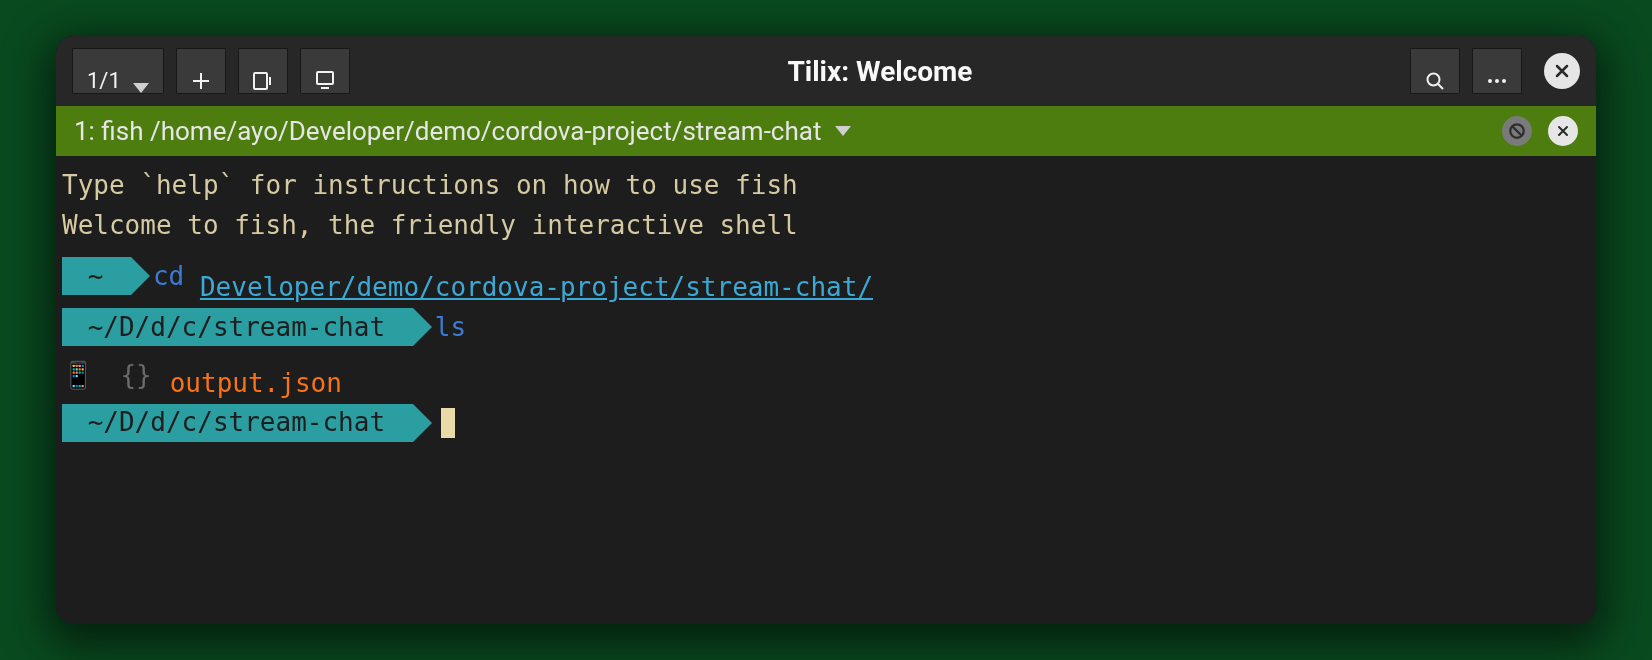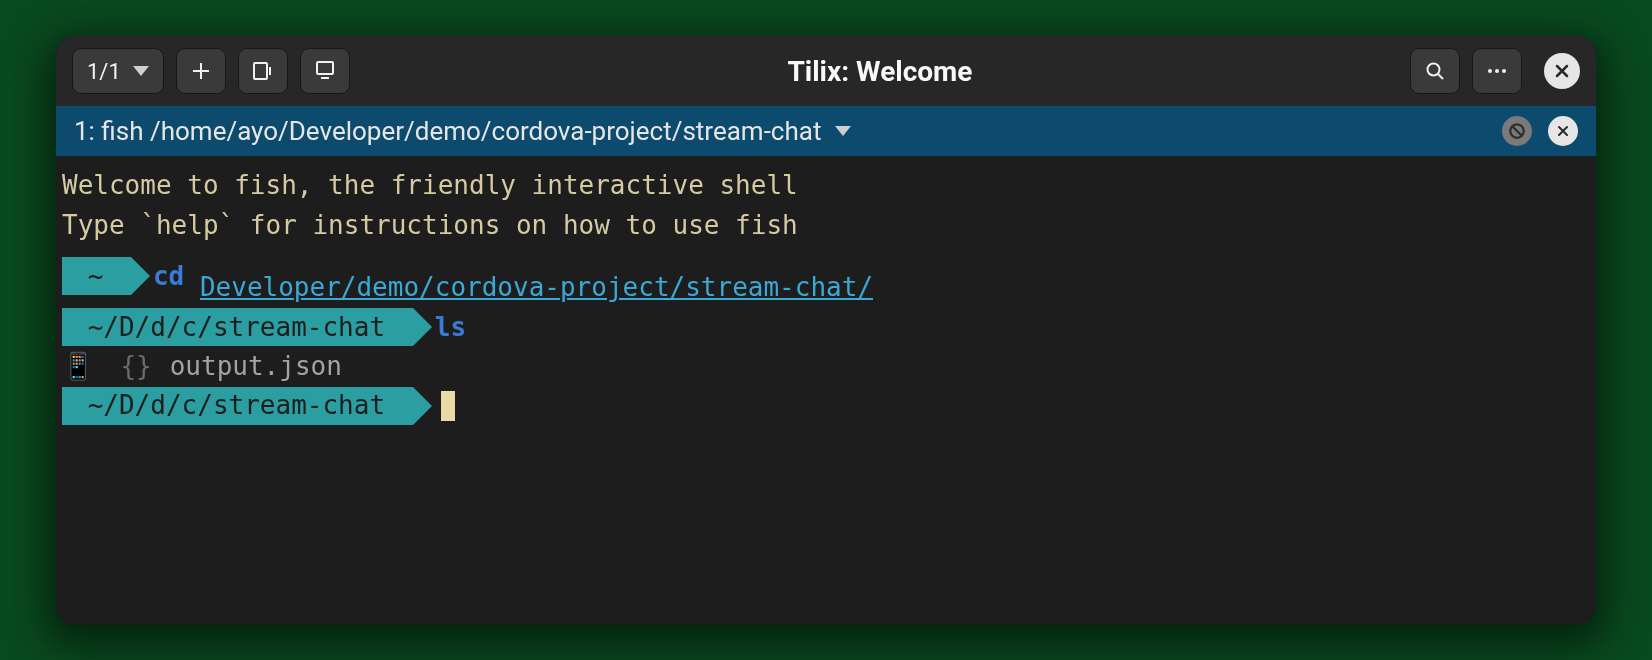--- a/index.html
+++ b/index.html
@@ -37,23 +37,23 @@
     align-items: center;
     padding: 0 16px;
     gap: 12px;
     border-top-left-radius: 18px;
     border-top-right-radius: 18px;
   }
   .btn {
     height: 46px;
     background: #3a3a3a;
     border: 1px solid #181818;
-    border-radius: 9px;
-    display: flex;
-    align-items: center;
+    border-radius: 1px;
+    display: flex;
+    align-items: flex-end;
     justify-content: center;
     color: #f1f1f1;
     font-size: 22px;
     padding: 0 14px;
     gap: 8px;
   }
   .btn-narrow { width: 50px; padding: 0; }
   .title {
     flex: 1;
     text-align: center;
@@ -64,21 +64,21 @@
   .circle-btn {
     width: 36px; height: 36px;
     background: #e6e6e6;
     border-radius: 50%;
     display: flex; align-items: center; justify-content: center;
   }
   .circle-btn svg { width: 20px; height: 20px; }
   
   .session-bar {
     height: 50px;
-    background: #0c4a6e;
+    background: #4d7c0f;
     display: flex;
     align-items: center;
     padding: 0 18px;
     gap: 10px;
     color: #e6e6e6;
     font-size: 26px;
   }
   .chevron-down {
     width: 0; height: 0;
     border-left: 8px solid transparent;
@@ -129,25 +129,25 @@
   .prompt::after {
     content: "";
     position: absolute;
     right: -19px;
     top: 0;
     width: 0; height: 0;
     border-top: 19px solid transparent;
     border-bottom: 19px solid transparent;
     border-left: 19px solid #2a9ea0;
   }
-  .cmd-blue { color: #3a7bd5; font-weight: 700; }
+  .cmd-blue { color: #3a7bd5; font-weight: 400; }
   .arg-u { color: #3aa9d5; text-decoration: underline; margin-top: 23px; }
   .ls-icon { color: #a5d23a; margin-right: 8px; }
   .ls-file { color: #d9e04a; }
-  .ls-json { color: #a3a3a3; }
+  .ls-json { color: #f97316; margin-top: 17px; }
   .ls-sep { color: #6b6b6b; margin: 0 18px; }
   .cursor {
     display: inline-block;
     width: 14px;
     height: 30px;
     background: #e8dba8;
     margin-left: 6px;
     vertical-align: middle;
   }
   svg.icon { width: 24px; height: 24px; fill: none; stroke: #f1f1f1; stroke-width: 2; }
@@ -215,22 +215,22 @@
         </div>
         <div class="mini-circle mini-white">
           <svg viewBox="0 0 24 24" width="16" height="16">
               <path d="M6 6l12 12M18 6L6 18" stroke="#2a2a2a" stroke-width="3" stroke-linecap="round"></path>
             </svg>
         </div>
       </div>
     </div>
 
     <div class="term">
+      <div class="term-line greet">Type `help` for instructions on how to use fish</div>
       <div class="term-line greet">Welcome to fish, the friendly interactive shell</div>
-      <div class="term-line greet">Type `help` for instructions on how to use fish</div>
 
       <div class="term-line">
         <span class="prompt"> ~ </span>
         <span class="cmd-blue">cd</span>
         <span>&nbsp;</span>
         <span class="arg-u">Developer/demo/cordova-project/stream-chat/</span>
       </div>
 
       <div class="term-line">
         <span class="prompt"> ~/D/d/c/stream-chat </span>

